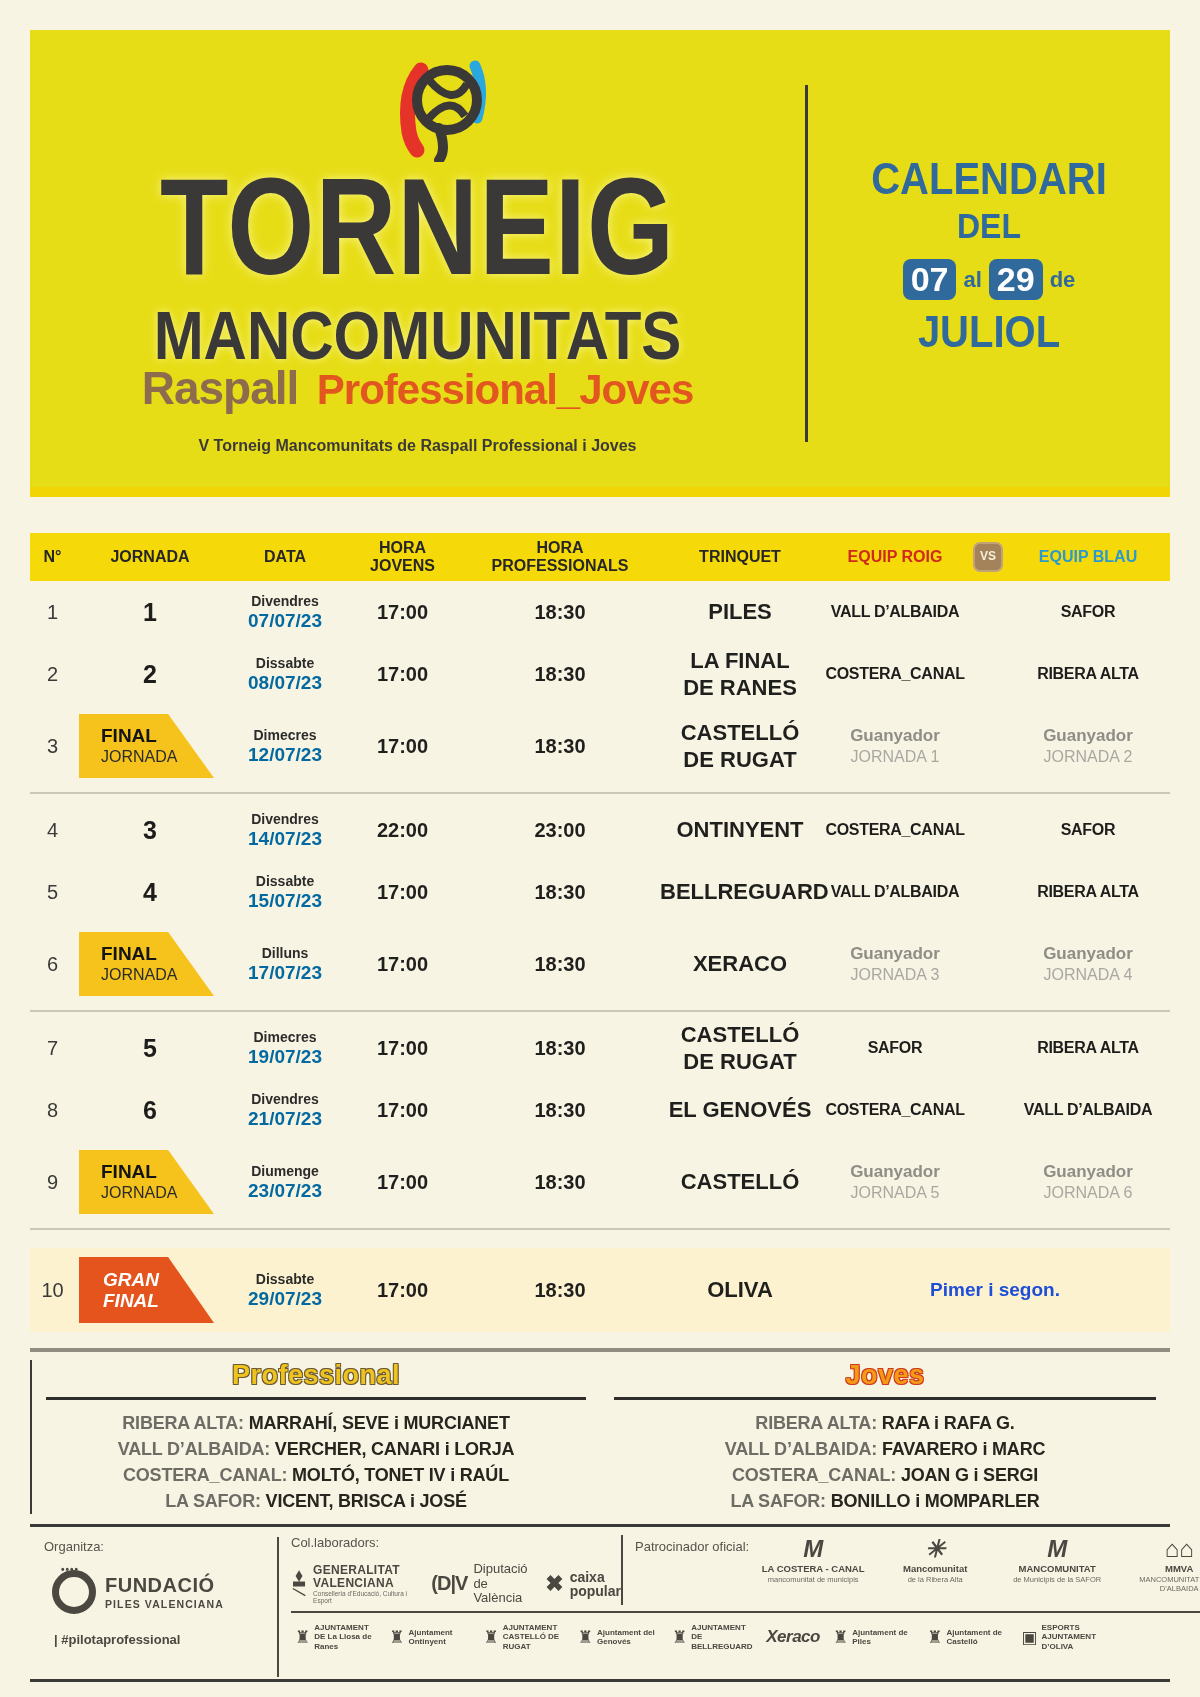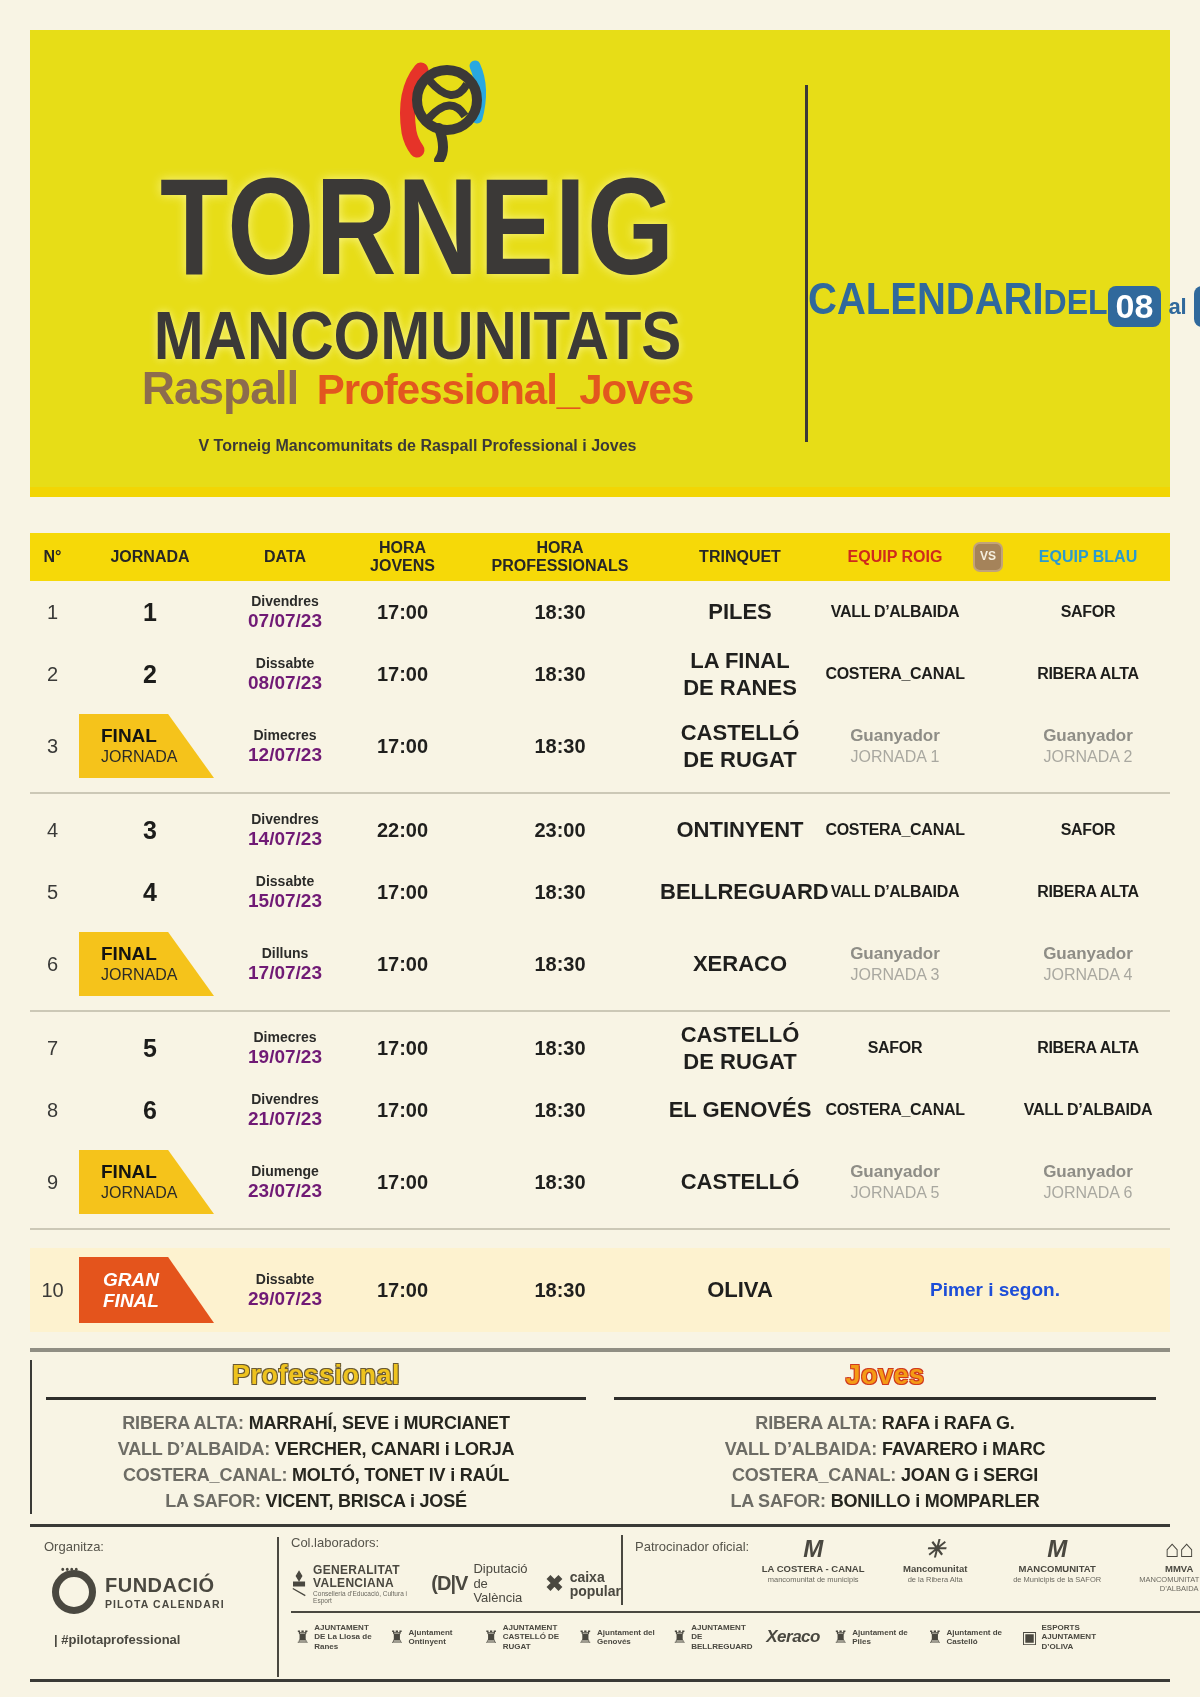--- a/index.html
+++ b/index.html
@@ -42,21 +42,21 @@
   }
   .subtitle-line { white-space:nowrap; }
   .sub-raspall { font-weight:bold; font-size:46px; color:#8d6c4e; letter-spacing:-1px; }
   .sub-prof   { font-weight:bold; font-size:42px; color:#e2571f; letter-spacing:-1px; margin-left:14px; }
   .tagline { margin-top:22px; font-weight:bold; font-size:16px; color:#3b3937; }
 
   .poster-right {
     width:365px; flex:0 0 365px;
     border-left:3px solid #3b3937;
     margin:55px 0 45px 0;
-    display:flex; flex-direction:row; align-items:center; justify-content:flex-start;
+    display:flex; flex-direction:column; align-items:center; justify-content:flex-start;
     padding-top:72px;
   }
   .cal-blue { color:#30699c; font-weight:bold; }
   .cal-l1 { font-size:40px; letter-spacing:0px; transform:scaleY(1.1); }
   .cal-l2 { font-size:32px; margin-top:6px; transform:scaleY(1.1); }
   .cal-days { display:flex; align-items:center; gap:7px; margin-top:14px; }
   .day-chip {
     background:#30699c; color:#fff; font-weight:bold; font-size:34px;
     border-radius:8px; padding:3px 8px 4px 8px; line-height:1;
   }
@@ -82,21 +82,21 @@
     background:#a5835a; border:2px solid #c2a379; border-radius:7px;
     color:#f5efdf; font-weight:bold; font-size:12px;
     display:flex; align-items:center; justify-content:center;
   }
   .trow { height:62px; }
   .trow.final { height:82px; }
   .trow .c { text-align:center; }
   .c-num { font-size:20px; color:#3a3a38; }
   .c-jnum { font-size:25px; font-weight:bold; color:#1d1d1b; }
   .c-day  { display:block; font-weight:bold; font-size:14px; color:#2b2b29; }
-  .c-date { display:block; font-weight:bold; font-size:19px; color:#701a75; margin-top:1px; }
+  .c-date { display:block; font-weight:bold; font-size:19px; color:#0369a1; margin-top:1px; }
   .c-hora { font-weight:bold; font-size:20px; color:#1f1f1d; }
   .c-trin { font-weight:bold; font-size:22px; color:#1f1f1d; white-space:pre-line; line-height:1.25; }
   .c-eq   { font-weight:bold; font-size:16px; color:#1d1d1b; letter-spacing:-0.3px; }
   .win-main { display:block; font-weight:bold; font-size:17px; color:#8e8d86; }
   .win-sub  { display:block; font-size:16px; color:#a9a8a0; margin-top:2px; }
 
   .badge-final {
     width:135px; height:64px; margin-left:4px;
     background:#f5c31b;
     clip-path:polygon(0 0, 66% 0, 100% 100%, 0 100%);
@@ -194,21 +194,21 @@
         <span class="sub-raspall">Raspall</span>
         <span class="sub-prof">Professional_Joves</span>
       </div>
       <div class="tagline">V Torneig Mancomunitats de Raspall Professional i Joves</div>
     </div>
 
     <div class="poster-right">
       <div class="cal-blue cal-l1">CALENDARI</div>
       <div class="cal-blue cal-l2">DEL</div>
       <div class="cal-days">
-        <span class="day-chip">08</span>
+        <span class="day-chip">07</span>
         <span class="cal-blue cal-small">al</span>
         <span class="day-chip">29</span>
         <span class="cal-blue cal-small">de</span>
       </div>
       <div class="cal-blue cal-month">JULIOL</div>
     </div>
   </div>
 
   <div class="gap36"></div>
 
@@ -448,21 +448,21 @@
 
   <div class="footer">
     <div class="f-org">
       <div class="f-label">Organitza:</div>
       <div class="fundacio">
         <div class="fund-ring">
             <span class="fund-dots">••••</span>
           </div>
         <div>
           <div class="fund-t1">FUNDACIÓ</div>
-          <div class="fund-t2">PILOTA CALENDARI</div>
+          <div class="fund-t2">PILES VALENCIANA</div>
         </div>
       </div>
       <div class="hashtag">| #pilotaprofessional</div>
     </div>
 
     <div class="f-divider"></div>
 
     <div class="f-mid">
       <div class="f-mid-top">
         <div class="collab">

